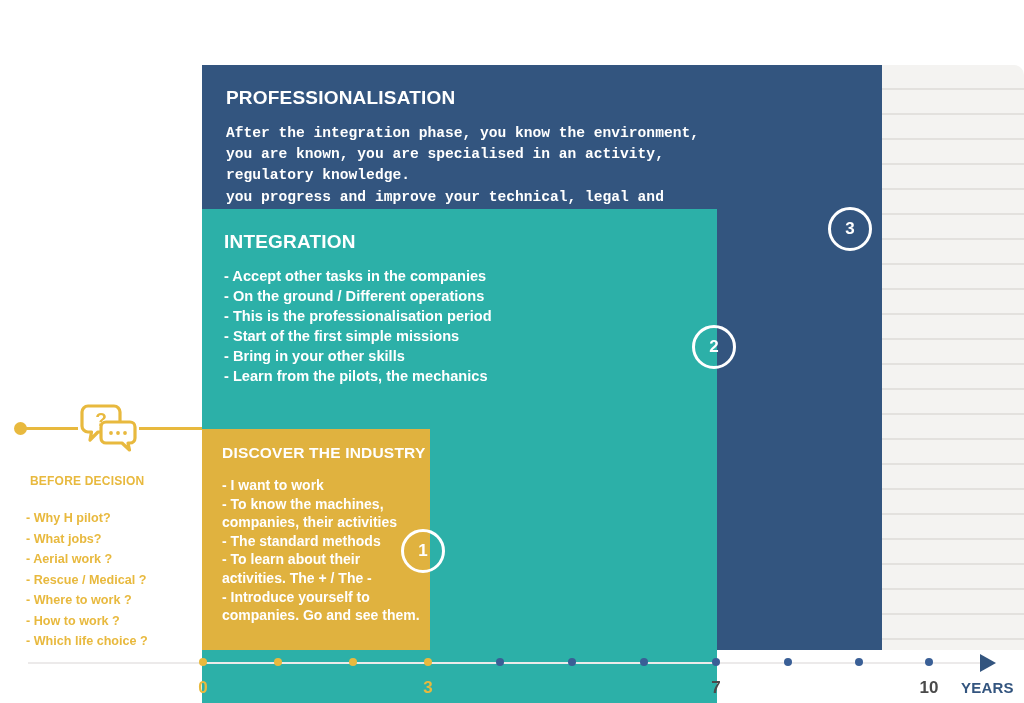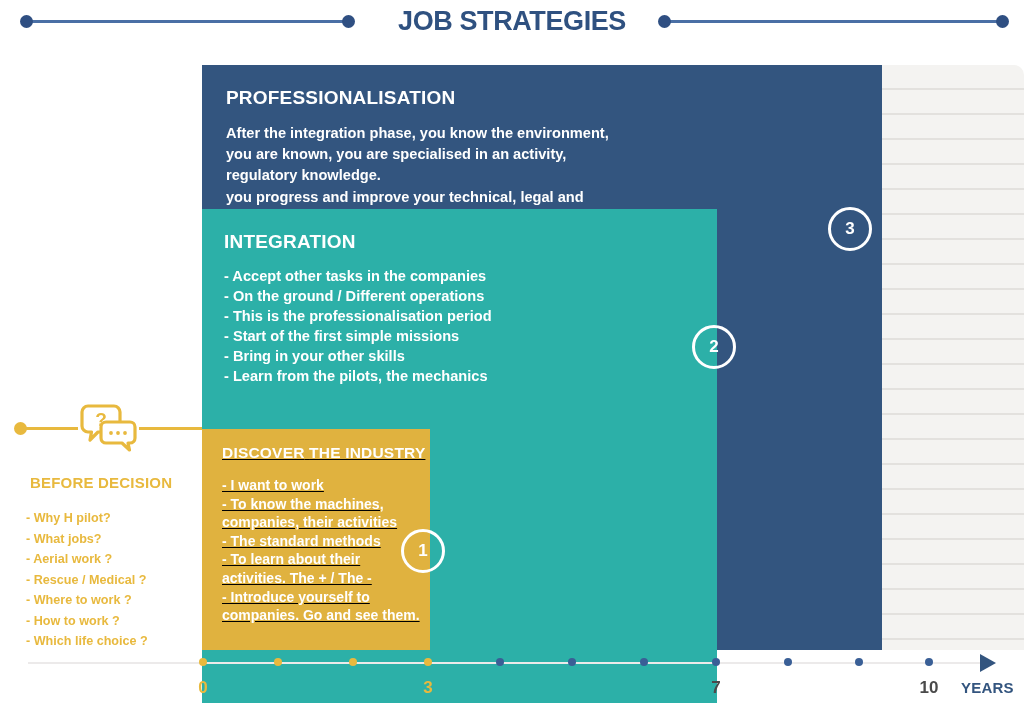--- a/index.html
+++ b/index.html
@@ -93,21 +93,20 @@
     background: #2cb0a8;
     padding: 22px 0 0 22px;
   }
   #block-discover {
     left: 202px;
     top: 429px;
     width: 228px;
     height: 221px;
     background: #e0b23f;
     padding: 15px 0 0 20px;
-    text-decoration: underline;
   }
 
   .block-title {
     color: #ffffff;
     font-weight: bold;
     font-size: 19px;
     letter-spacing: 0.2px;
     line-height: 1.16;
     margin: 0 0 14px 0;
   }
@@ -115,21 +114,21 @@
     font-size: 15.5px;
     margin-bottom: 14px;
   }
   .block-body {
     color: #ffffff;
     font-weight: bold;
     font-size: 14.6px;
     line-height: 1.40;
     margin: 0;
   }
-  #block-prof .block-body { font-size: 14.6px; line-height: 1.45; }
+  #block-prof .block-body { font-size: 14.6px; line-height: 1.45; font-family: Liberation Mono, monospace; }
   #block-integration .block-body { font-size: 14.6px; line-height: 1.37; }
   #block-discover .block-body { font-size: 14px; line-height: 1.33; width: 200px; }
   .block-body .ln { display: block; white-space: pre; }
   #block-discover .block-body .ln { white-space: normal; }
 
   
   .badge {
     position: absolute;
     width: 44px; height: 44px;
     border-radius: 50%;
@@ -163,21 +162,21 @@
   .connector-line.cl-right { left: 139px; width: 63px; }
 
   #bubble-icon {
     position: absolute;
     left: 78px; top: 402px;
     width: 60px; height: 50px;
   }
   #before-title {
     position: absolute;
     left: 30px; top: 474px;
-    font-size: 15px;
+    font-size: 12px;
     font-weight: bold;
     color: #e8b93e;
     letter-spacing: 0.2px;
   }
   #before-list {
     position: absolute;
     left: 26px; top: 508px;
     font-size: 12.6px;
     font-weight: bold;
     color: #e8b93e;
@@ -225,29 +224,20 @@
     font-weight: bold;
     color: #33557f;
     letter-spacing: 0.2px;
   }
 </style>
 </head>
 <body>
 
 <div id="stage">
 
-  <div id="header">
-    <div class="hdr-rule left"></div>
-    <div class="hdr-rule right"></div>
-    <div class="hdr-dot d1"></div>
-    <div class="hdr-dot d2"></div>
-    <div class="hdr-dot d3"></div>
-    <div class="hdr-dot d4"></div>
-    <div id="page-title">JOB STRATEGIES</div>
-  </div>
 
   <div id="lined-panel"></div>
 
   <div id="block-prof" class="block">
     <div class="block-title">
       <span class="ln">PROFESSIONALISATION</span>
     </div>
     <div class="block-body">
       <span class="ln">After the integration phase, you know the environment,</span>
       <span class="ln">you are known, you are specialised in an activity,</span>

